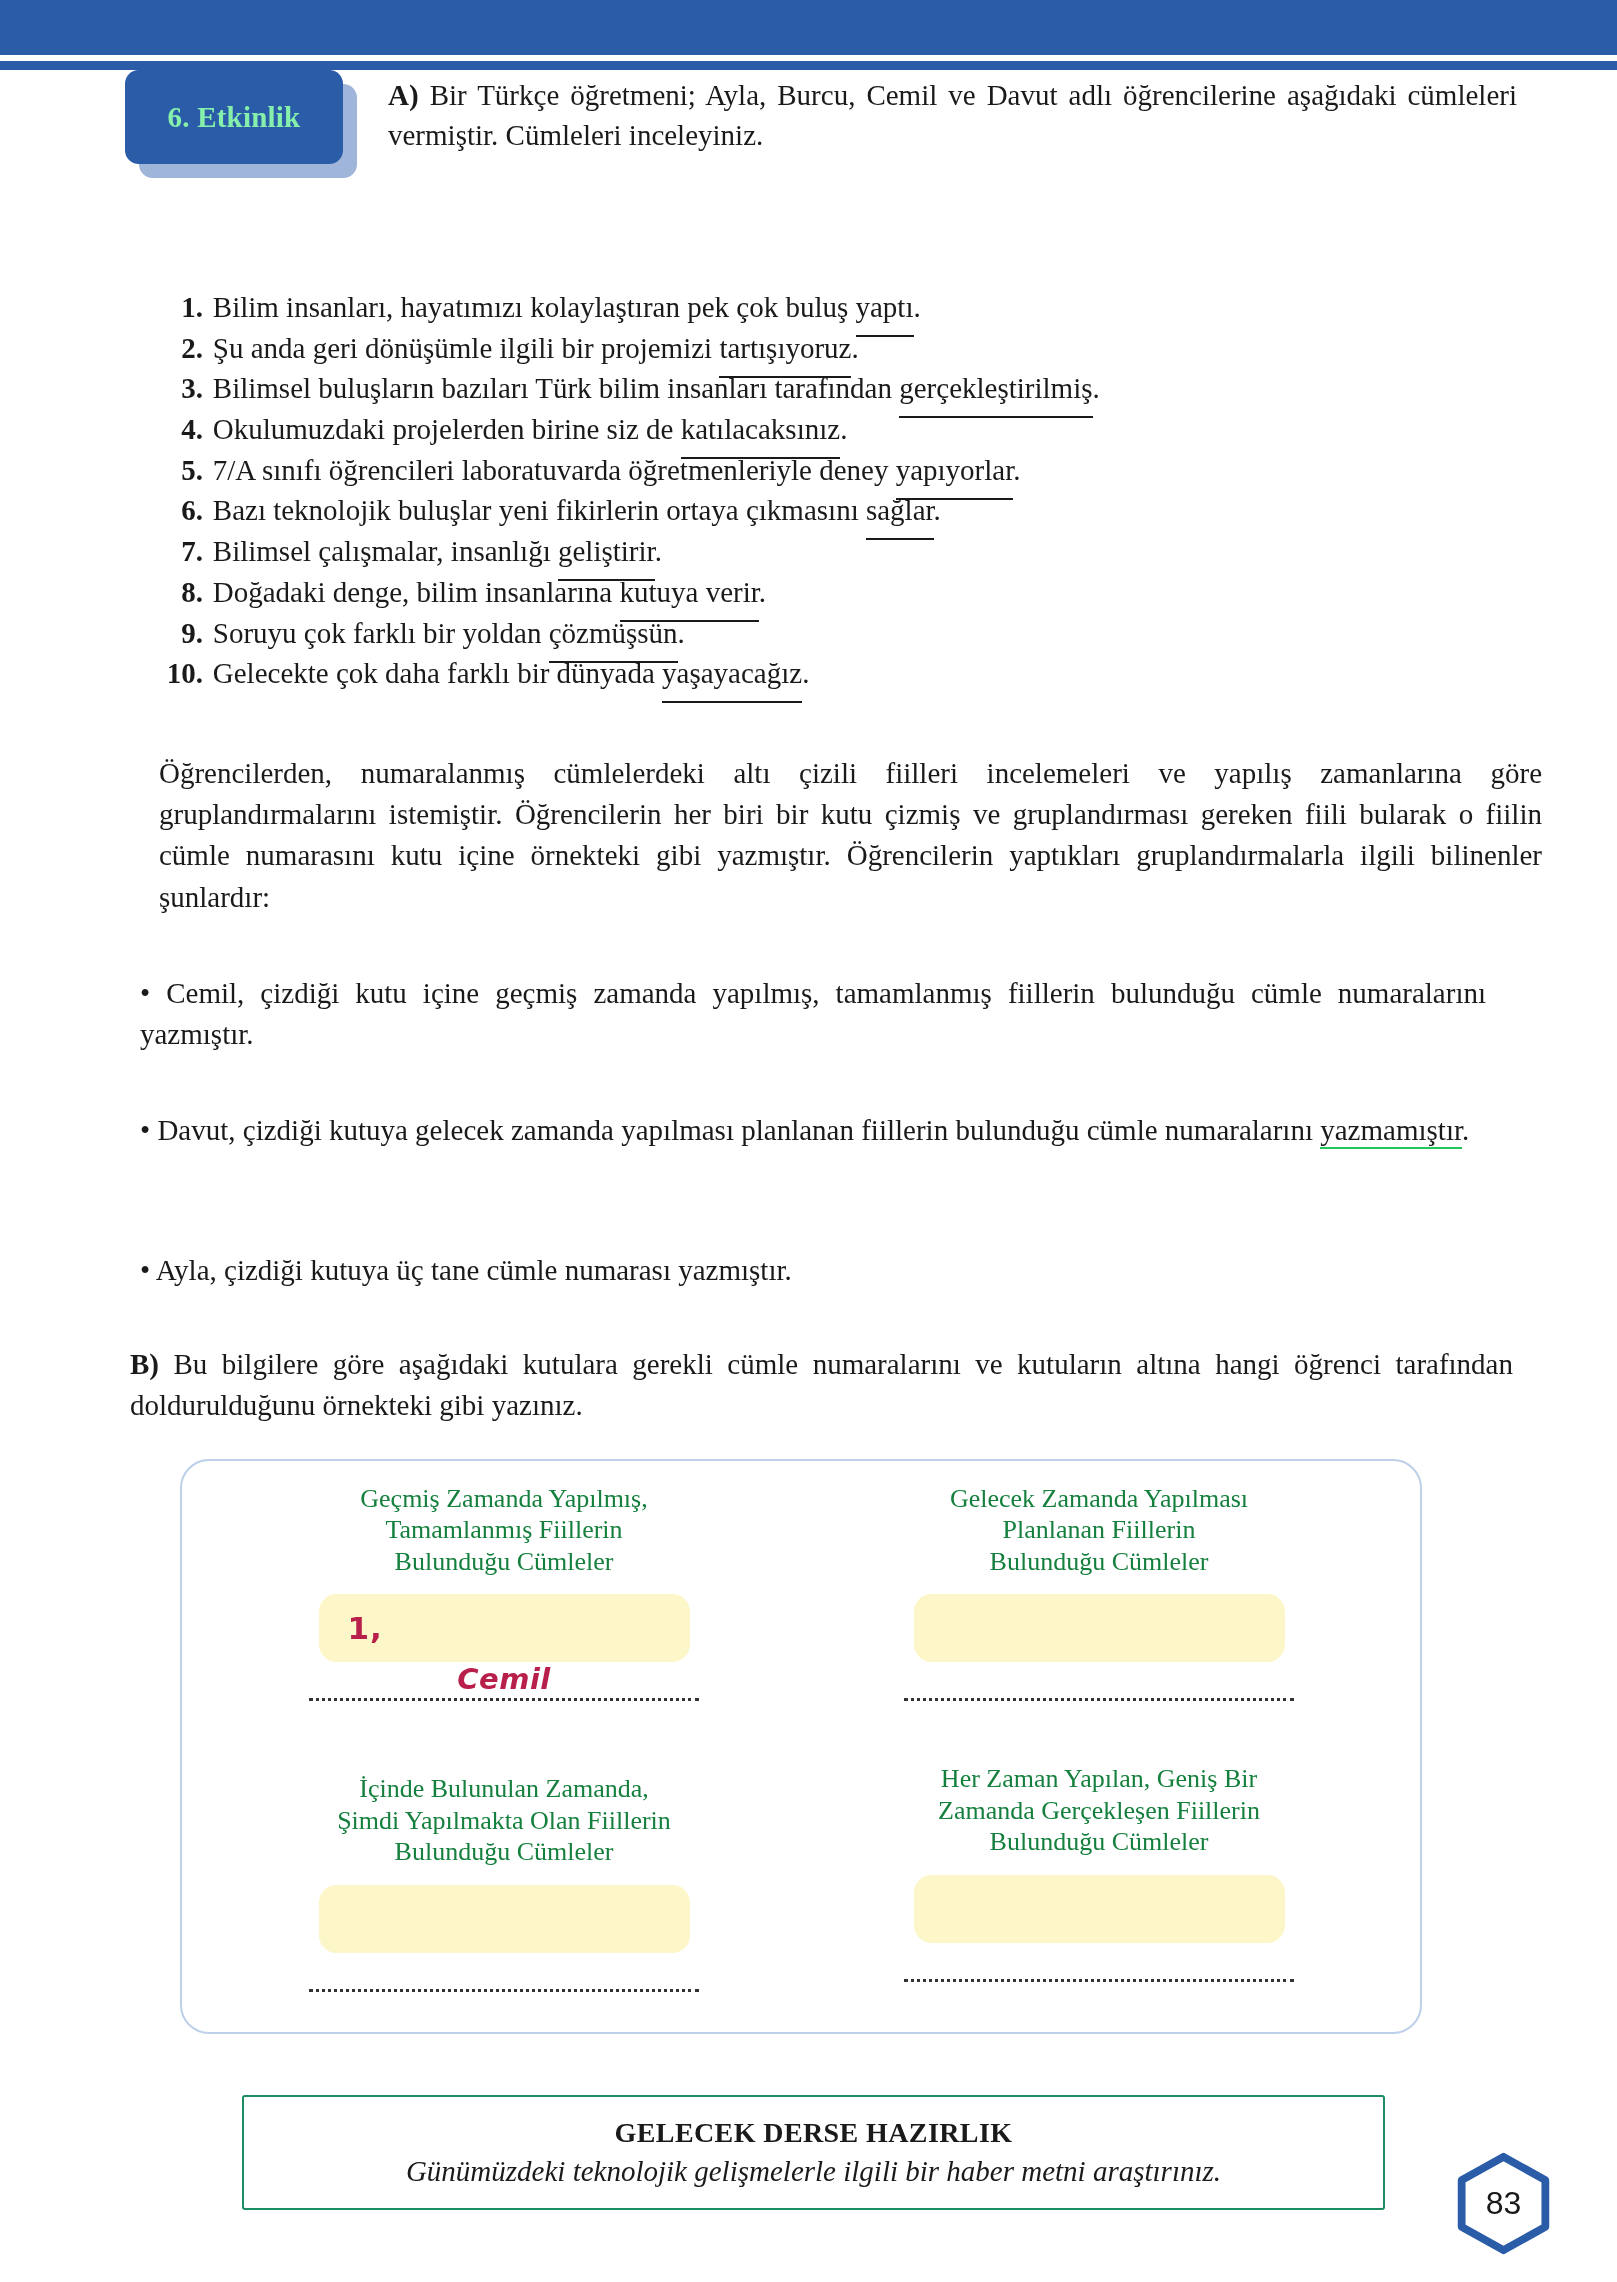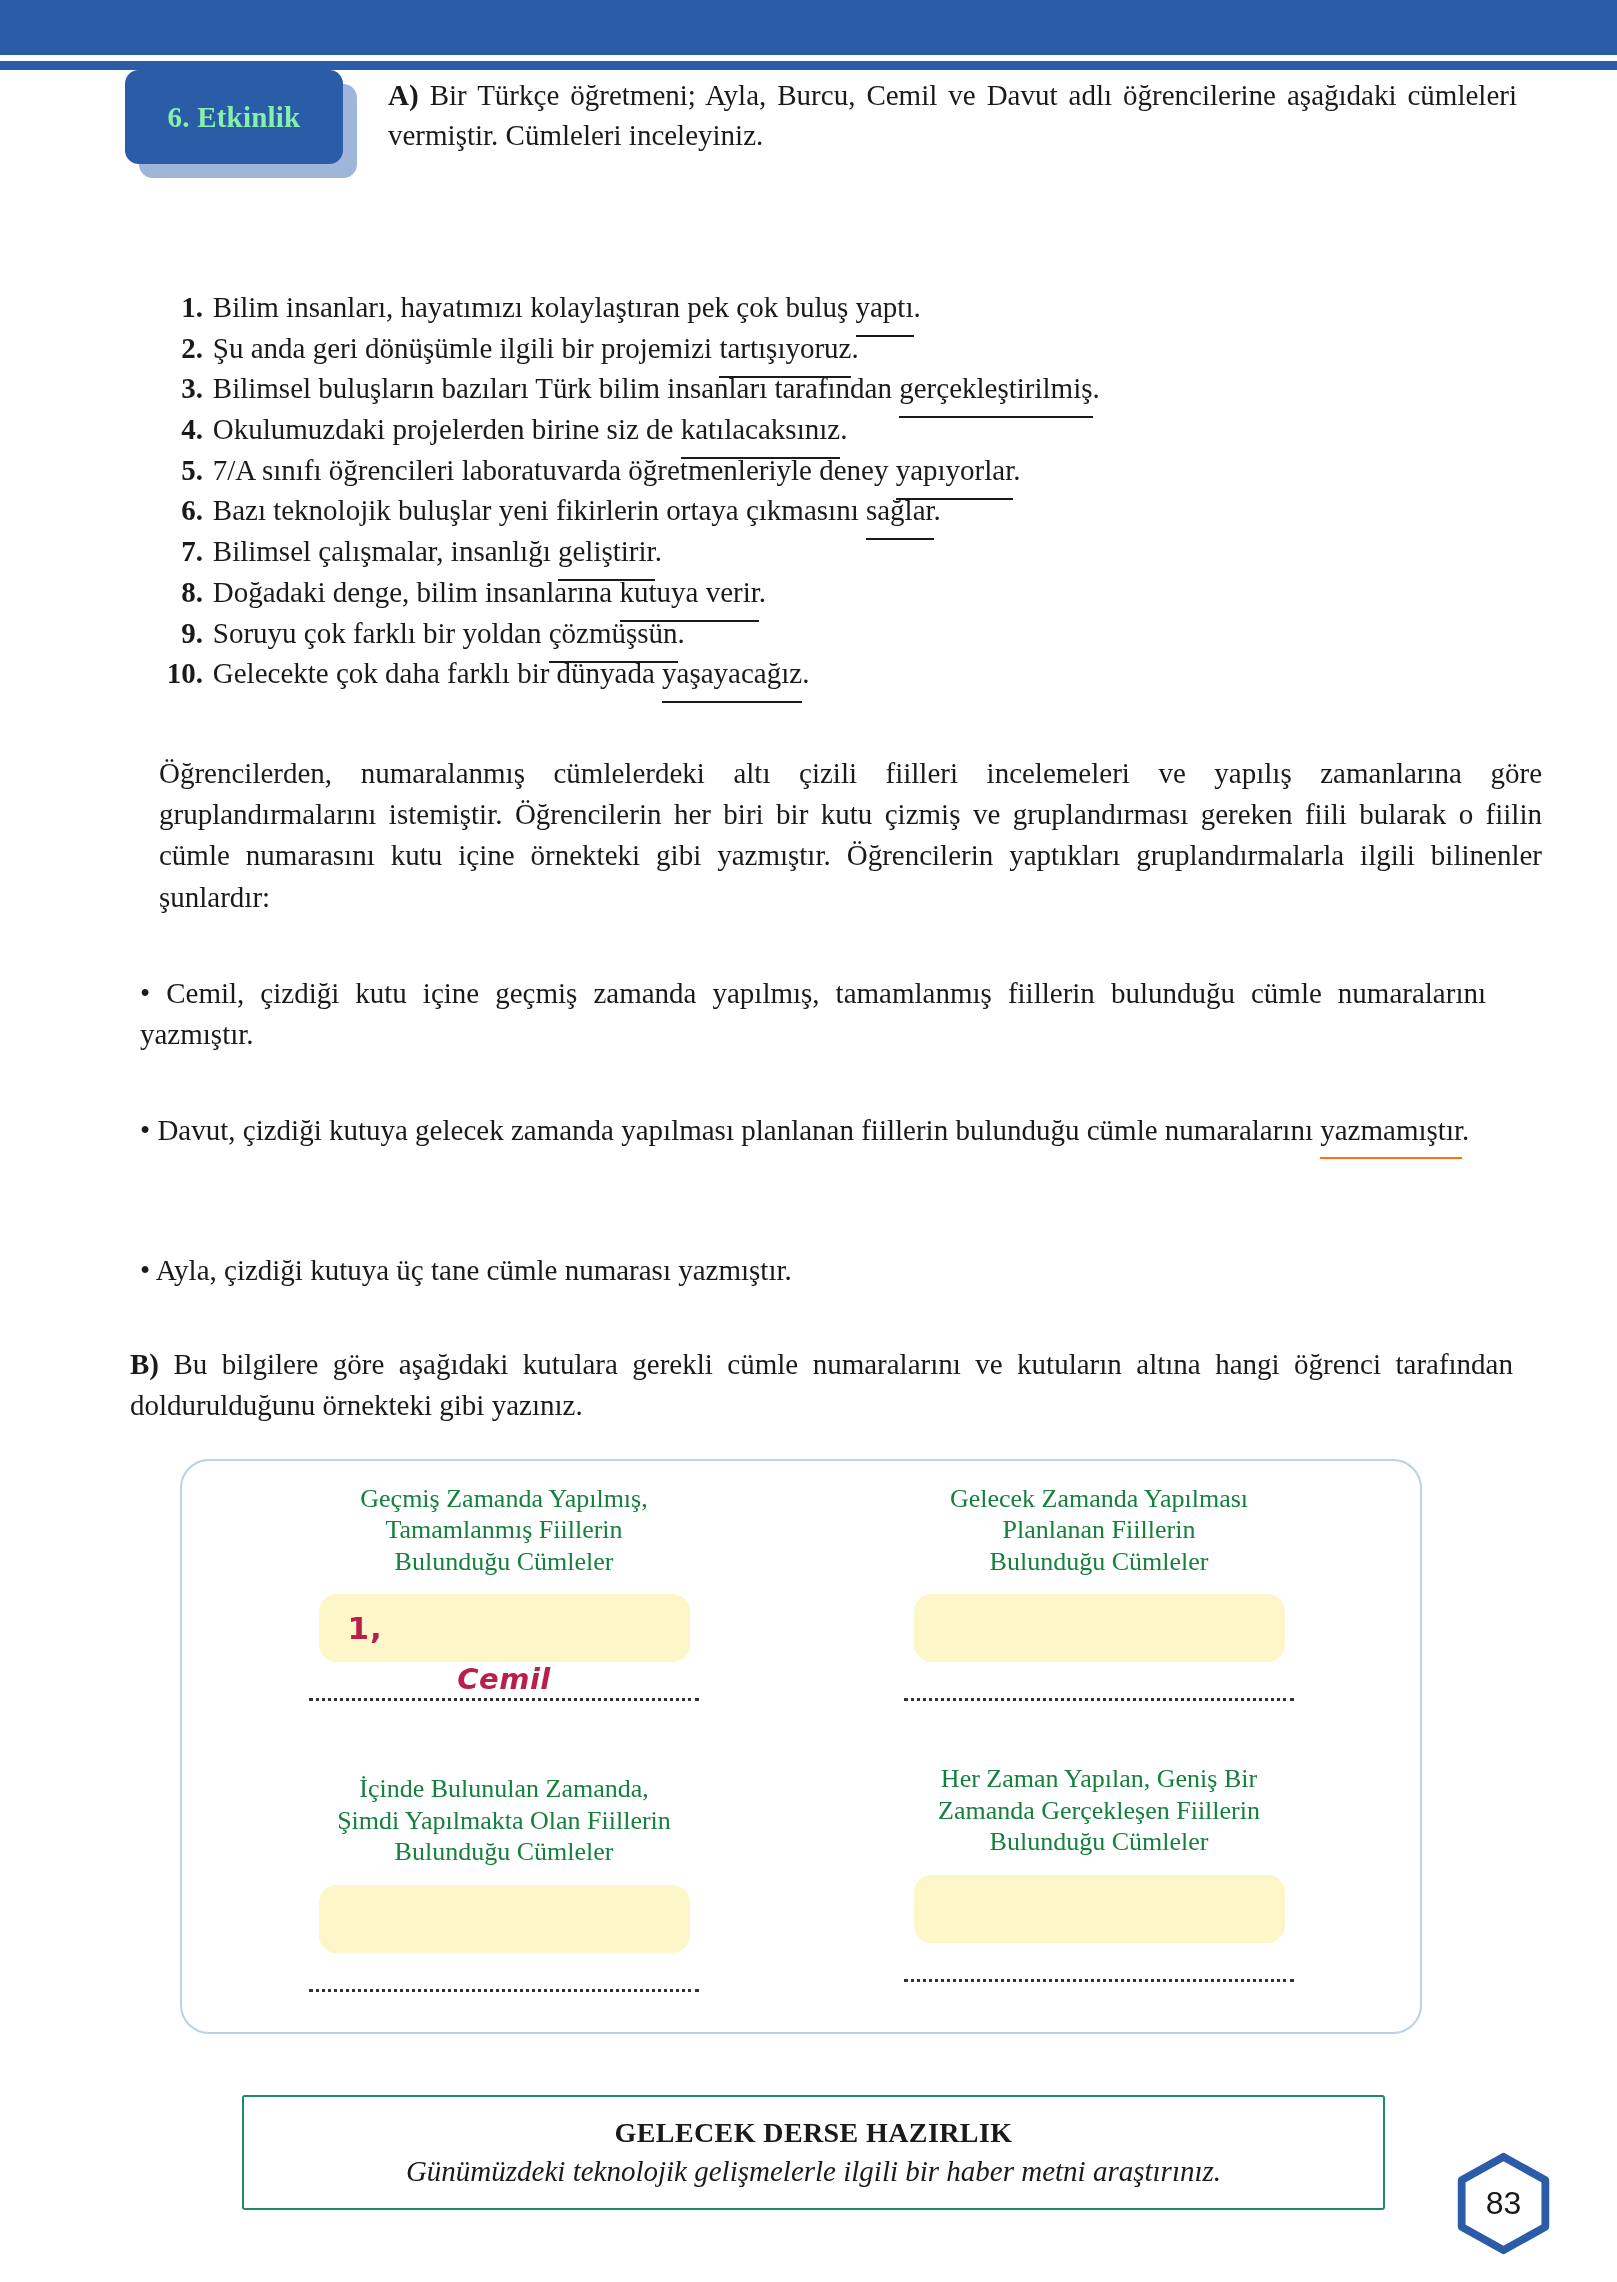--- a/index.html
+++ b/index.html
@@ -132,22 +132,22 @@
     position: absolute;
     left: 140px;
     width: 1365px;
     font-size: 29px;
     line-height: 1.4;
     text-align: justify;
     text-justify: inter-word;
   }
   .bullet u {
     text-decoration: none;
-    border-bottom: 2px solid #f97316;
-    padding-bottom: 11px;
+    border-bottom: 2px solid #22c55e;
+    padding-bottom: 1px;
   }
   .b1 { top: 973px; width: 1346px; }
   .b2 { top: 1110px; width: 1365px; }
   .b3 { top: 1250px; width: 1268px; text-align: left; }
 
   
   .intro-b {
     position: absolute;
     top: 1344px;
     left: 130px;

